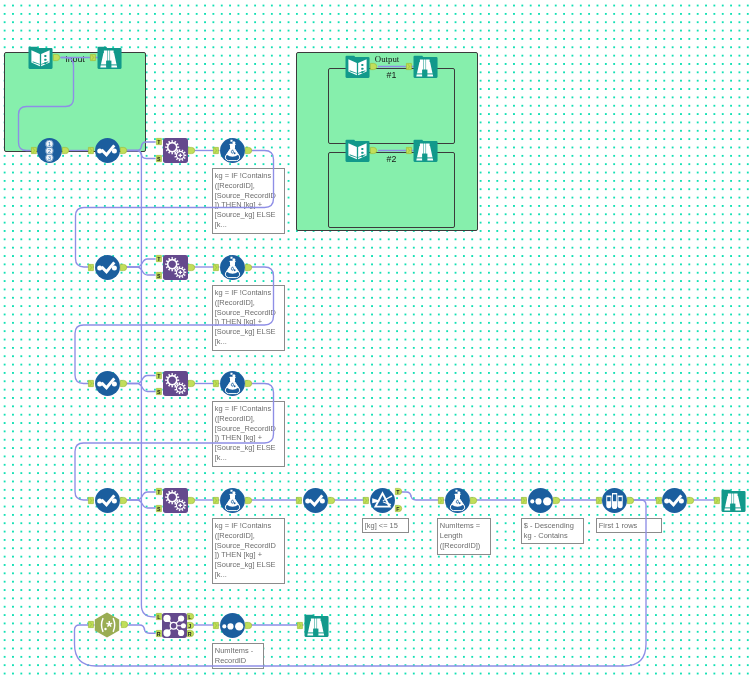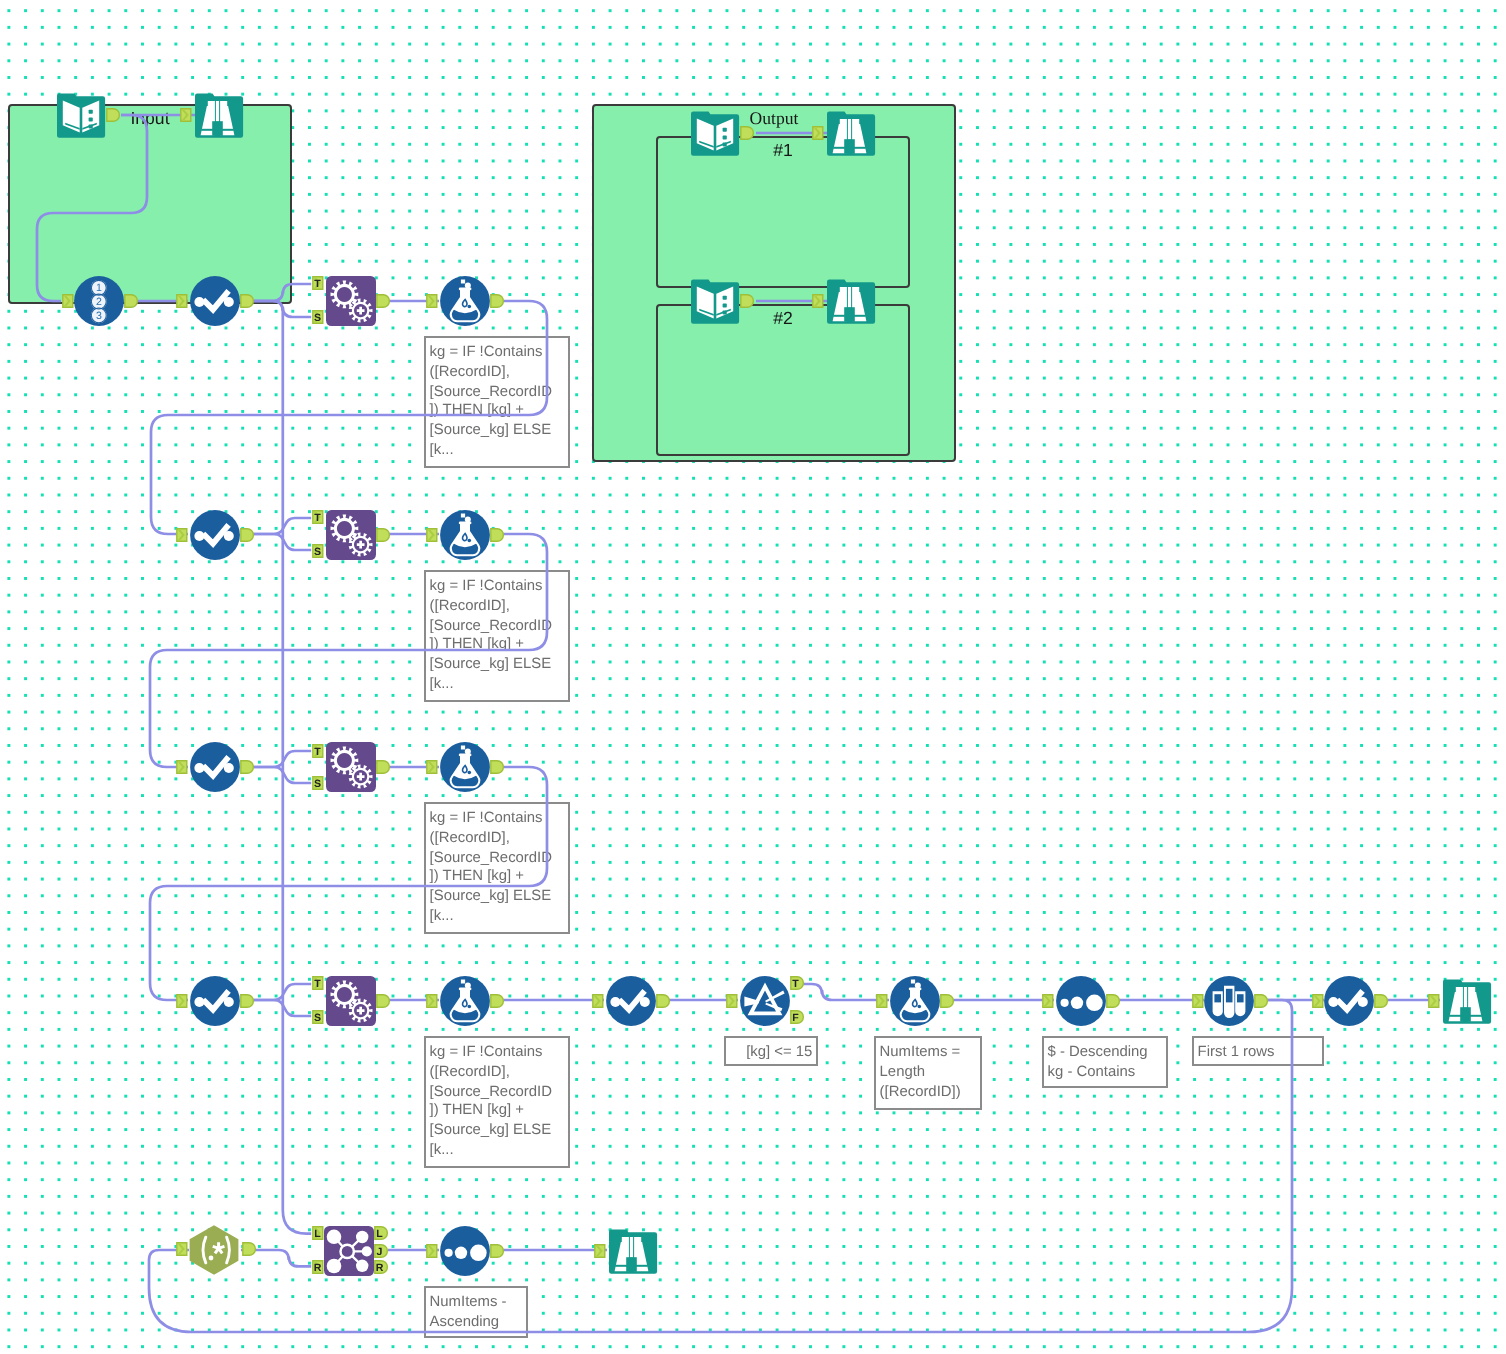--- a/index.html
+++ b/index.html
@@ -40,26 +40,26 @@
       </div>
       <div class="container" style="left: 328px; top: 105px; width: 127px; height: 76px;">
         <div class="container-title" style="top: 2.2px;">#2</div>
       </div>
     </div>
   <div id="labels">
       <div class="lbl" style="left: 212px; top: 168px; width: 73px; height: 66px;">kg = IF !Contains ([RecordID], [Source_RecordID ]) THEN [kg] + [Source_kg] ELSE [k...</div>
       <div class="lbl" style="left: 212px; top: 285px; width: 73px; height: 66px;">kg = IF !Contains ([RecordID], [Source_RecordID ]) THEN [kg] + [Source_kg] ELSE [k...</div>
       <div class="lbl" style="left: 212px; top: 401px; width: 73px; height: 66px;">kg = IF !Contains ([RecordID], [Source_RecordID ]) THEN [kg] + [Source_kg] ELSE [k...</div>
       <div class="lbl" style="left: 212px; top: 518px; width: 73px; height: 66px;">kg = IF !Contains ([RecordID], [Source_RecordID ]) THEN [kg] + [Source_kg] ELSE [k...</div>
-      <div class="lbl" style="left: 362px; top: 518px; width: 47px; height: 15px; text-align: right;">[kg] &lt;= 15</div>
+      <div class="lbl" style="left: 362px; top: 518px; width: 47px; height: 15px;">[kg] &lt;= 15</div>
       <div class="lbl" style="left: 437px; top: 518px; width: 54px; height: 37px;">NumItems = Length ([RecordID])</div>
       <div class="lbl" style="left: 521px; top: 518px; width: 63px; height: 26px;">$ - Descending
 kg - Contains</div>
       <div class="lbl" style="left: 596px; top: 518px; width: 66px; height: 15px;">First 1 rows</div>
-      <div class="lbl" style="left: 212px; top: 643px; width: 52px; height: 26px;">NumItems - Ascending</div>
+      <div class="lbl" style="left: 212px; top: 643px; width: 52px; height: 26px;">NumItems - RecordID</div>
     </div>
   <svg class="wires" id="wiresvg" viewBox="0 0 753 677">
       <path d="M60.5 57.5 L101 57.5" fill="none" stroke="#8e8ee6" stroke-width="1.35"></path>
       <path d="M60.5 57.5 L65.5 57.5 Q73.5 57.5 73.5 65.5 L73.5 98.5 Q73.5 106.5 65.5 106.5 L26.5 106.5 Q18.5 106.5 18.5 114.5 L18.5 142.5 Q18.5 150.5 26.5 150.5 L30.5 150.5" fill="none" stroke="#8e8ee6" stroke-width="1.35"></path>
       <path d="M67.5 150.5 L94 150.5" fill="none" stroke="#8e8ee6" stroke-width="1.35"></path>
       <path d="M125 150.5 L136.4 150.5 Q141.4 150.5 141.4 145.5 L141.4 147 Q141.4 142 146.4 142 L155.6 142" fill="none" stroke="#8e8ee6" stroke-width="1.35"></path>
       <path d="M125 150.5 L136.4 150.5 Q141.4 150.5 141.4 155.5 L141.4 153.5 Q141.4 158.5 146.4 158.5 L155.6 158.5" fill="none" stroke="#8e8ee6" stroke-width="1.35"></path>
       <path d="M188.5 150.5 L219.5 150.5" fill="none" stroke="#8e8ee6" stroke-width="1.35"></path>
       <path d="M248 150.5 L264.5 150.5 Q273.5 150.5 273.5 159.5 L273.5 198.5 Q273.5 207.5 264.5 207.5 L84 207.5 Q75.5 207.5 75.5 216 L75.5 258.5 Q75.5 267 84 267 L94 267" fill="none" stroke="#8e8ee6" stroke-width="1.35"></path>
       <path d="M125 267 L137 267 C143.5 267 141 259 147.5 259 L155.6 259" fill="none" stroke="#8e8ee6" stroke-width="1.35"></path>

